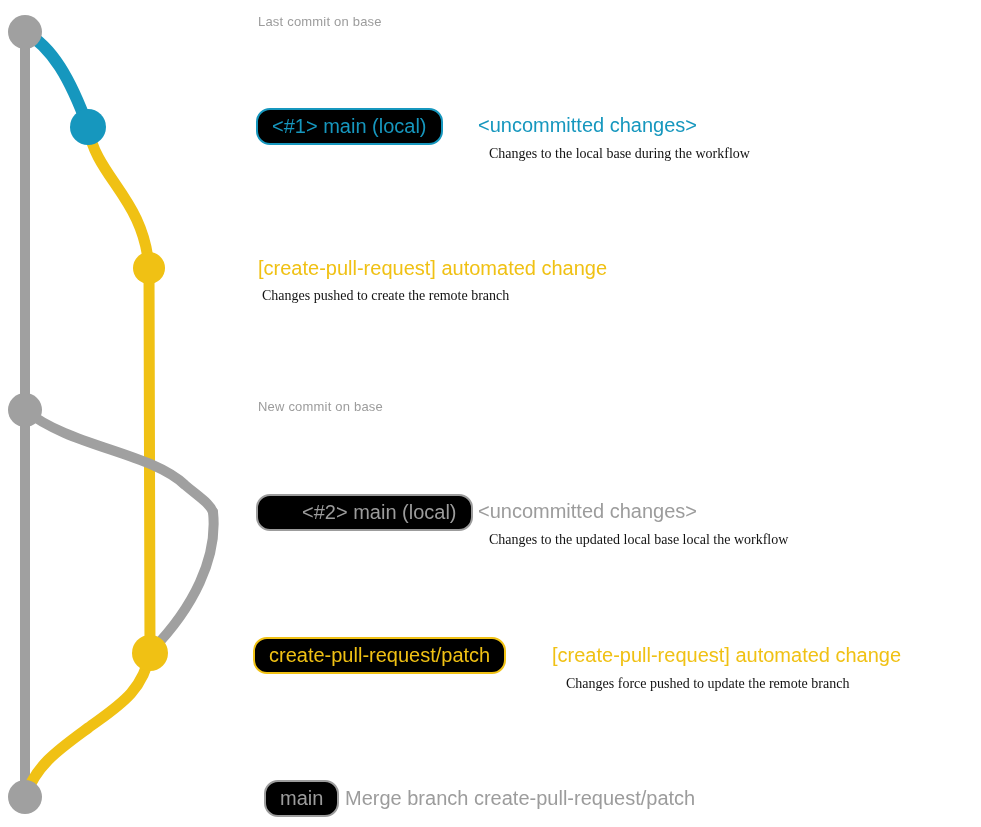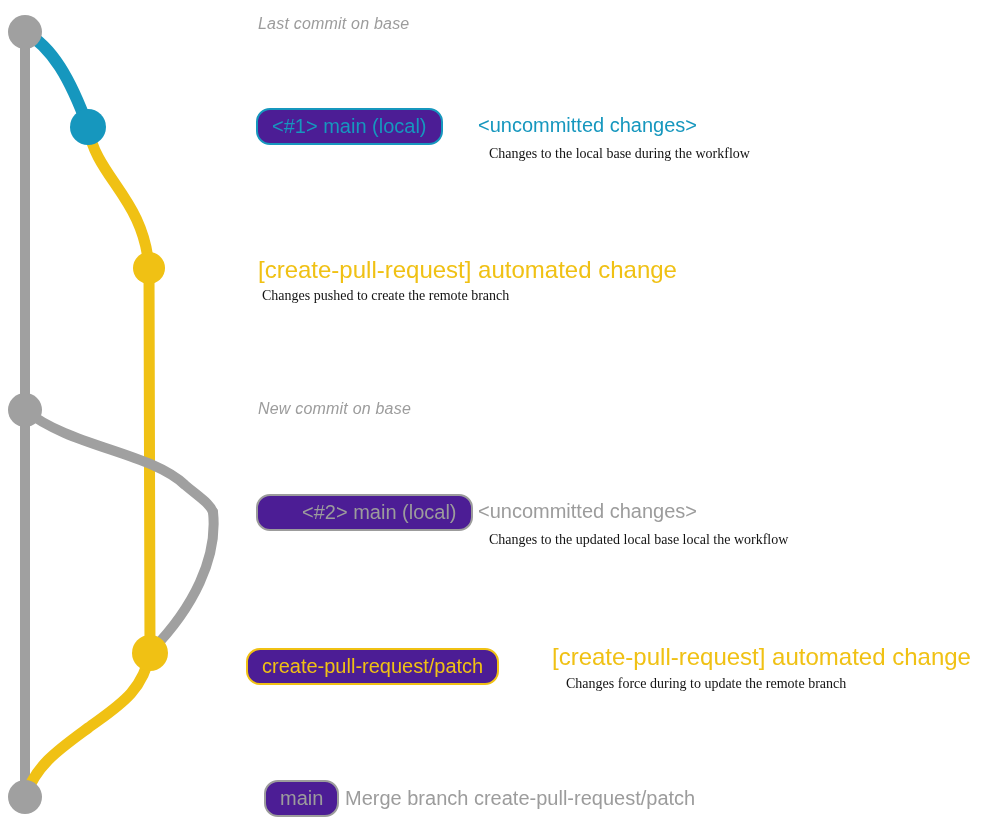--- a/index.html
+++ b/index.html
@@ -17,43 +17,42 @@
   .stroke-gray   { stroke: var(--gray);   fill: none; }
   .stroke-blue   { stroke: var(--blue);   fill: none; }
   .stroke-yellow { stroke: var(--yellow); fill: none; }
   .fill-gray   { fill: var(--gray); }
   .fill-blue   { fill: var(--blue); }
   .fill-yellow { fill: var(--yellow); }
 
   .label { position: absolute; white-space: nowrap; line-height: 1.2; }
 
   .heading {
-    font-size: 16px;
+    font-size: 13px;
     color: var(--gray_text);
     letter-spacing: 0.2px;
-    font-style: italic;
   }
   .branch-badge {
     position: absolute;
     display: inline-block;
     border: 2px solid;
     border-radius: 14px;
     padding: 5px 14px;
     font-size: 20px;
     white-space: nowrap;
-    background: #4c1d95;
+    background: #000000;
     box-sizing: border-box;
   }
   .badge-blue   { color: var(--blue);      border-color: var(--blue); }
   .badge-gray   { color: var(--gray_text); border-color: var(--gray_text); }
   .badge-yellow { color: var(--yellow);    border-color: var(--yellow); }
 
   .title-blue   { font-size: 20px; color: var(--blue); }
   .title-gray   { font-size: 20px; color: var(--gray_text); }
-  .title-yellow { font-size: 24px; color: var(--yellow); }
+  .title-yellow { font-size: 20px; color: var(--yellow); }
 
   .desc {
     font-family: "Liberation Serif", serif;
     font-size: 14px;
     color: #121212;
   }
 </style>
 </head>
 <body>
 
@@ -91,20 +90,20 @@
   <div class="label title-blue" style="left:478px; top:113px;">&lt;uncommitted changes&gt;</div>
   <div class="label desc" style="left:489px; top:146px;">Changes to the local base during the workflow</div>
 
   <div class="label title-yellow" style="left:258px; top:256px;">[create-pull-request] automated change</div>
   <div class="label desc" style="left:262px; top:288px;">Changes pushed to create the remote branch</div>
 
   <div class="branch-badge badge-gray" style="left:256px; top:494px;padding-left:44px;">&lt;#2&gt; main (local)</div>
   <div class="label title-gray" style="left:478px; top:499px;">&lt;uncommitted changes&gt;</div>
   <div class="label desc" style="left:489px; top:532px;">Changes to the updated local base local the workflow</div>
 
-  <div class="branch-badge badge-yellow" style="left:246px; top:637px;margin-top:11px;">create-pull-request/patch</div>
+  <div class="branch-badge badge-yellow" style="left:253px; top:637px;">create-pull-request/patch</div>
   <div class="label title-yellow" style="left:552px; top:643px;">[create-pull-request] automated change</div>
-  <div class="label desc" style="left:566px; top:676px;">Changes force during to update the remote branch</div>
+  <div class="label desc" style="left:566px; top:676px;">Changes force pushed to update the remote branch</div>
 
   <div class="branch-badge badge-gray" style="left:264px; top:780px;">main</div>
   <div class="label title-gray" style="left:345px; top:786px;">Merge branch create-pull-request/patch</div>
 
 </div>
 
 </body></html>

